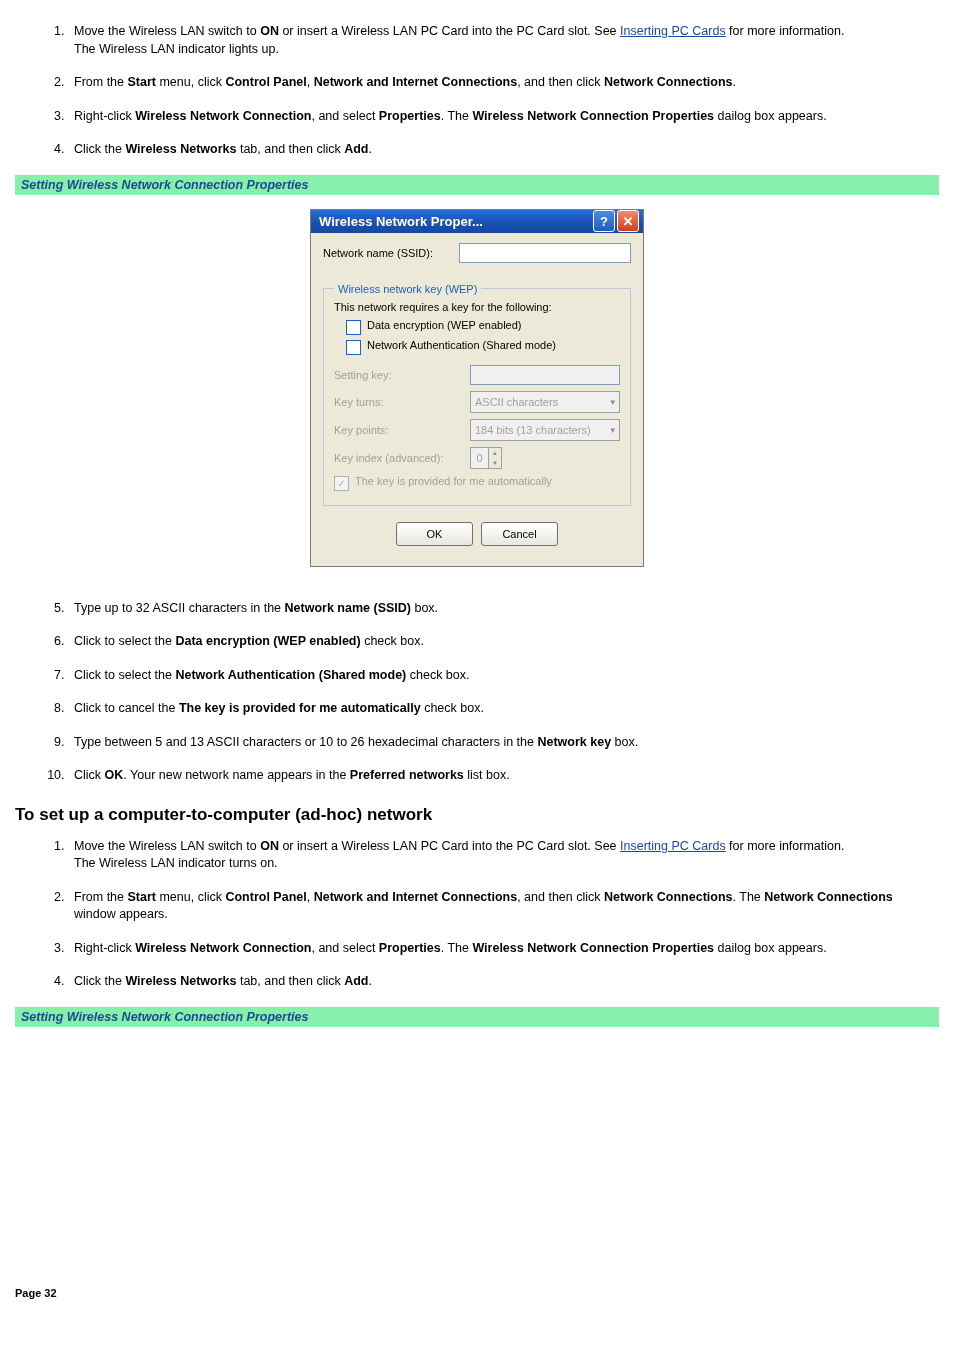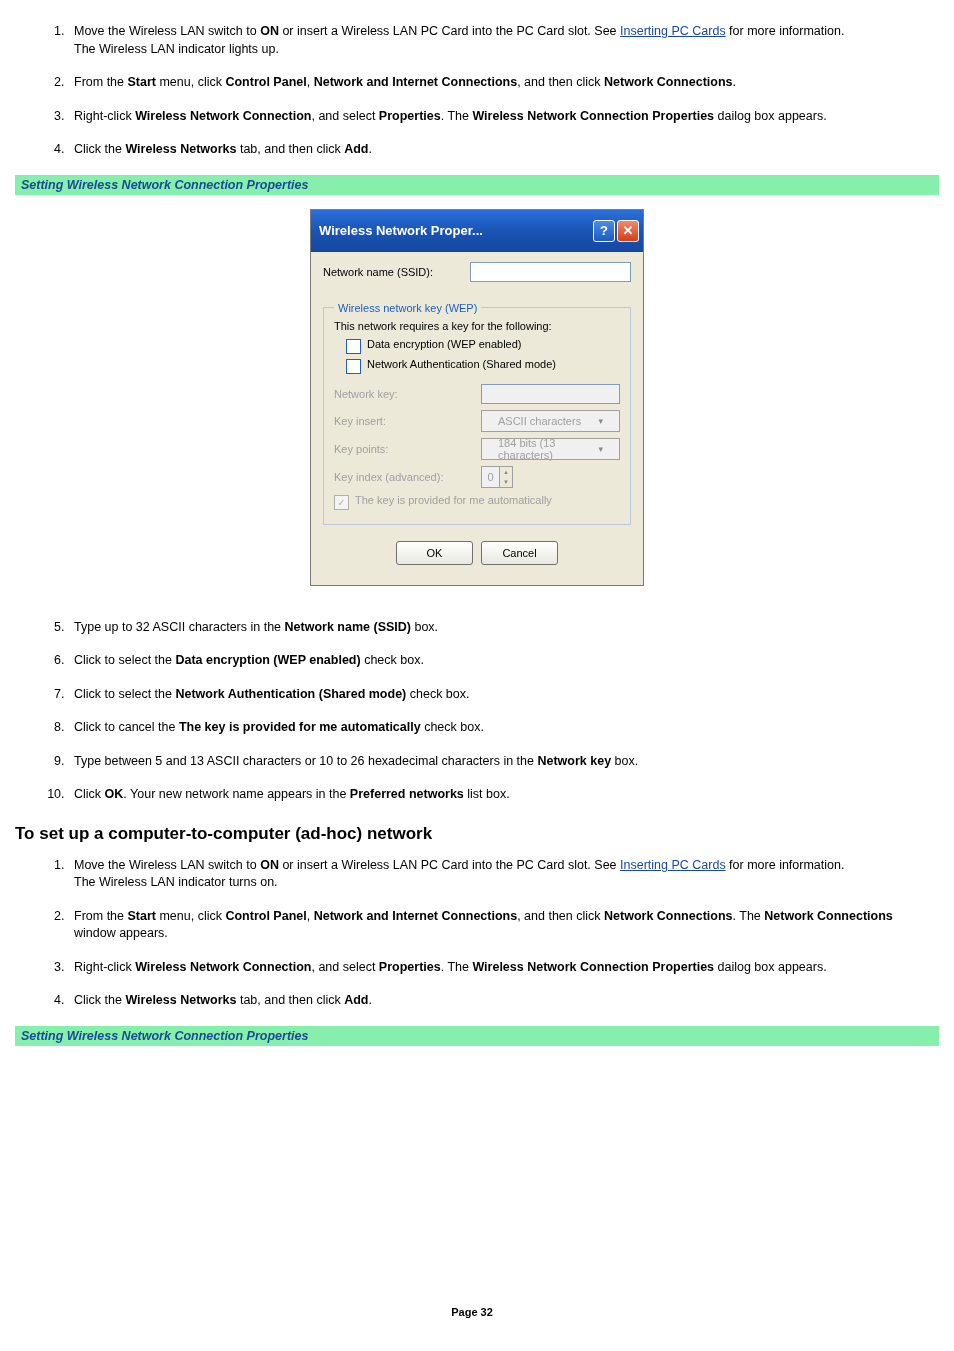--- a/index.html
+++ b/index.html
@@ -47,21 +47,21 @@
   
   .dlg {
     width: 332px;
     background: #ece9d8;
     border: 1px solid #7b7b7b;
     font-family: Tahoma, sans-serif;
     font-size: 11px;
     color: #000;
   }
   .dlg-titlebar {
-    height: 42px;
+    height: 23px;
     background: linear-gradient(to bottom, #2a6fdc 0%, #1b54b4 50%, #1447a0 100%);
     display: flex;
     align-items: center;
     padding: 0 4px 0 8px;
     color: #fff;
     font-weight: bold;
     font-size: 13px;
   }
   .dlg-titlebar .title { flex: 1; white-space: nowrap; overflow: hidden; }
   .dlg-btn {
@@ -73,21 +73,21 @@
     align-items: center;
     justify-content: center;
     font-weight: bold;
     font-size: 13px;
     border: 1px solid #fff;
   }
   .dlg-btn.help { background: linear-gradient(to bottom, #4b8de4, #1d5bbf); color:#fff; }
   .dlg-btn.close { background: linear-gradient(to bottom, #f4896b, #d13f1a); color:#fff; }
   .dlg-body { padding: 10px 12px; }
   .row { display:flex; align-items:center; margin-bottom:6px; }
-  .row .lbl { width: 147px; }
+  .row .lbl { width: 136px; }
   .xp-input {
     flex: 1;
     height: 18px;
     border: 1px solid #7f9db9;
     background: #fff;
     font-size:11px;
     padding: 0 4px;
   }
   .xp-input.dis { background:#f0f0f0; color:#a0a0a0; }
   fieldset.wep {
@@ -110,21 +110,21 @@
     display:flex; align-items:center; justify-content:center;
     font-size:10px; color:#1e5fbf;
   }
   .chk.dis { border-color:#b0b0b0; background:#f4f4f4; color:#b0b0b0; }
   .dis-text { color:#a0a0a0; }
   .xp-select {
     flex:1; height:20px;
     border:1px solid #a0a0a0;
     background:#f0f0f0; color:#a0a0a0;
     display:flex; align-items:center; justify-content:space-between;
-    padding:0 16px; font-size:11px;
+    padding:0 4px; font-size:11px;
   }
   .xp-select .arrow { color:#8a8a8a; font-size:9px; }
   .spinner {
     width: 30px; height:20px;
     border:1px solid #a0a0a0;
     display:flex;
   }
   .spinner .val { flex:1; display:flex; align-items:center; justify-content:center; background:#f0f0f0; color:#a0a0a0; }
   .spinner .arrows { width:12px; display:flex; flex-direction:column; border-left:1px solid #a0a0a0; }
   .spinner .arrows div { flex:1; font-size:6px; display:flex; align-items:center; justify-content:center; color:#8a8a8a; }
@@ -135,21 +135,21 @@
   .xp-btn {
     width: 75px; height: 22px;
     border:1px solid #707070;
     background: linear-gradient(to bottom, #fff, #e8e8e0);
     border-radius: 3px;
     font-size:11px;
     display:flex; align-items:center; justify-content:center;
   }
   .page-num {
     position: relative;
-    text-align: center;
+    text-align: left;
     font-size: 11px;
     font-weight: bold;
     margin-top: 260px;
     padding-right: 10px;
   }
 </style>
 </head>
 <body>
 
 <ol>
@@ -187,25 +187,25 @@
         <div style="margin-bottom:6px;">This network requires a key for the following:</div>
         <div class="chk-row" style="margin-left:12px;">
           <div class="chk"></div>
           <span>Data encryption (WEP enabled)</span>
         </div>
         <div class="chk-row" style="margin-left:12px;">
           <div class="chk"></div>
           <span>Network Authentication (Shared mode)</span>
         </div>
         <div class="row" style="margin-top:10px;">
-          <span class="lbl dis-text">Network key:</span>
+          <span class="lbl dis-text">Setting key:</span>
           <div class="xp-input dis"></div>
         </div>
         <div class="row">
-          <span class="lbl dis-text">Key insert:</span>
+          <span class="lbl dis-text">Key turns:</span>
           <div class="xp-select">
             <span>ASCII characters</span>
             <span class="arrow">▾</span>
           </div>
         </div>
         <div class="row">
           <span class="lbl dis-text">Key points:</span>
           <div class="xp-select">
             <span>184 bits (13 characters)</span>
             <span class="arrow">▾</span>

